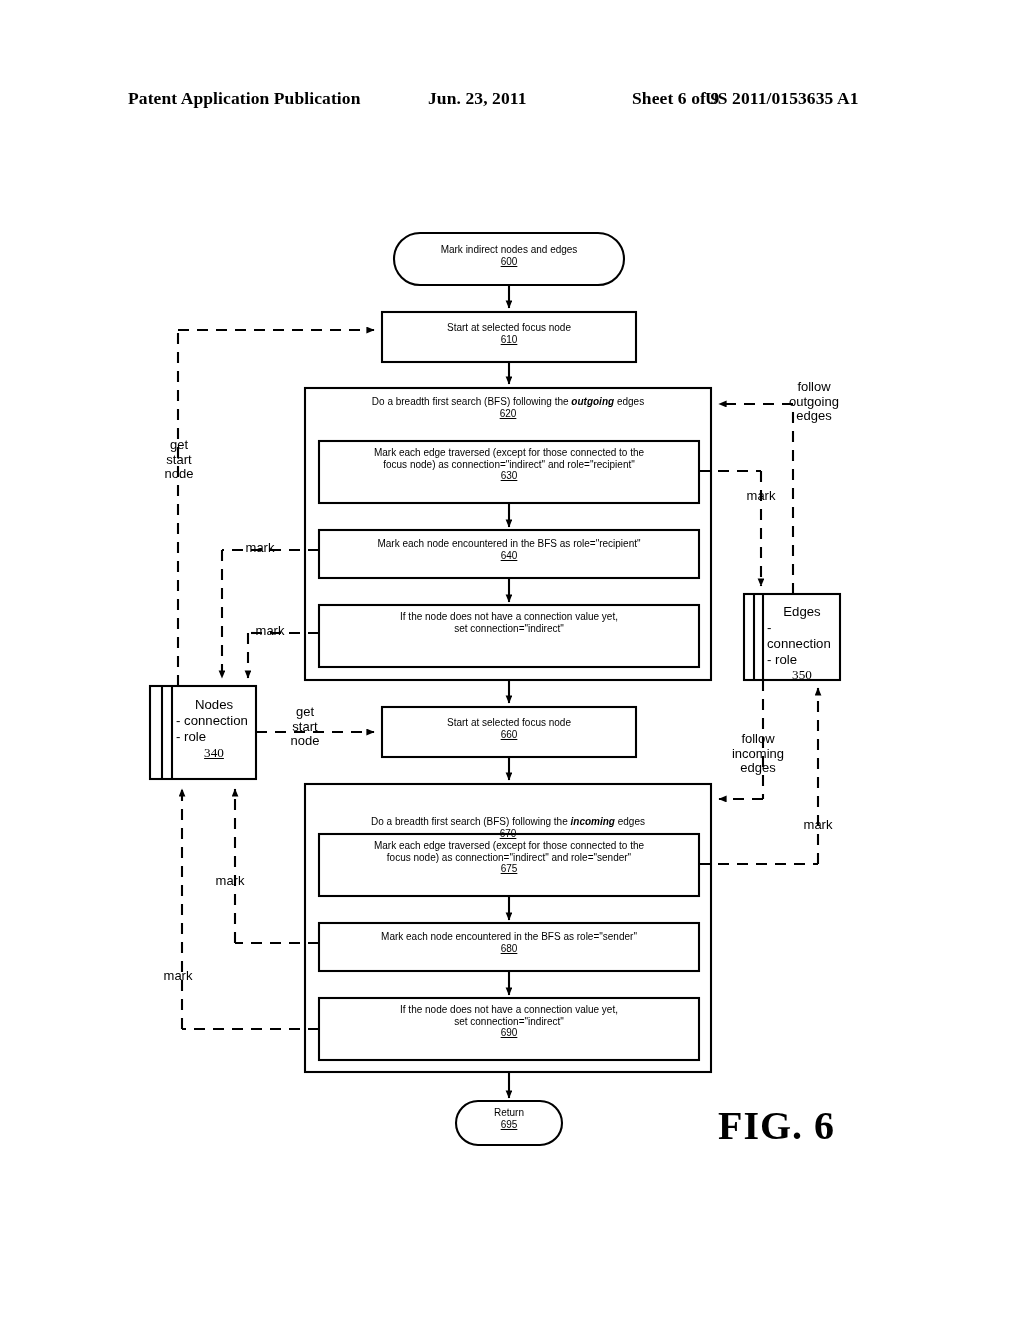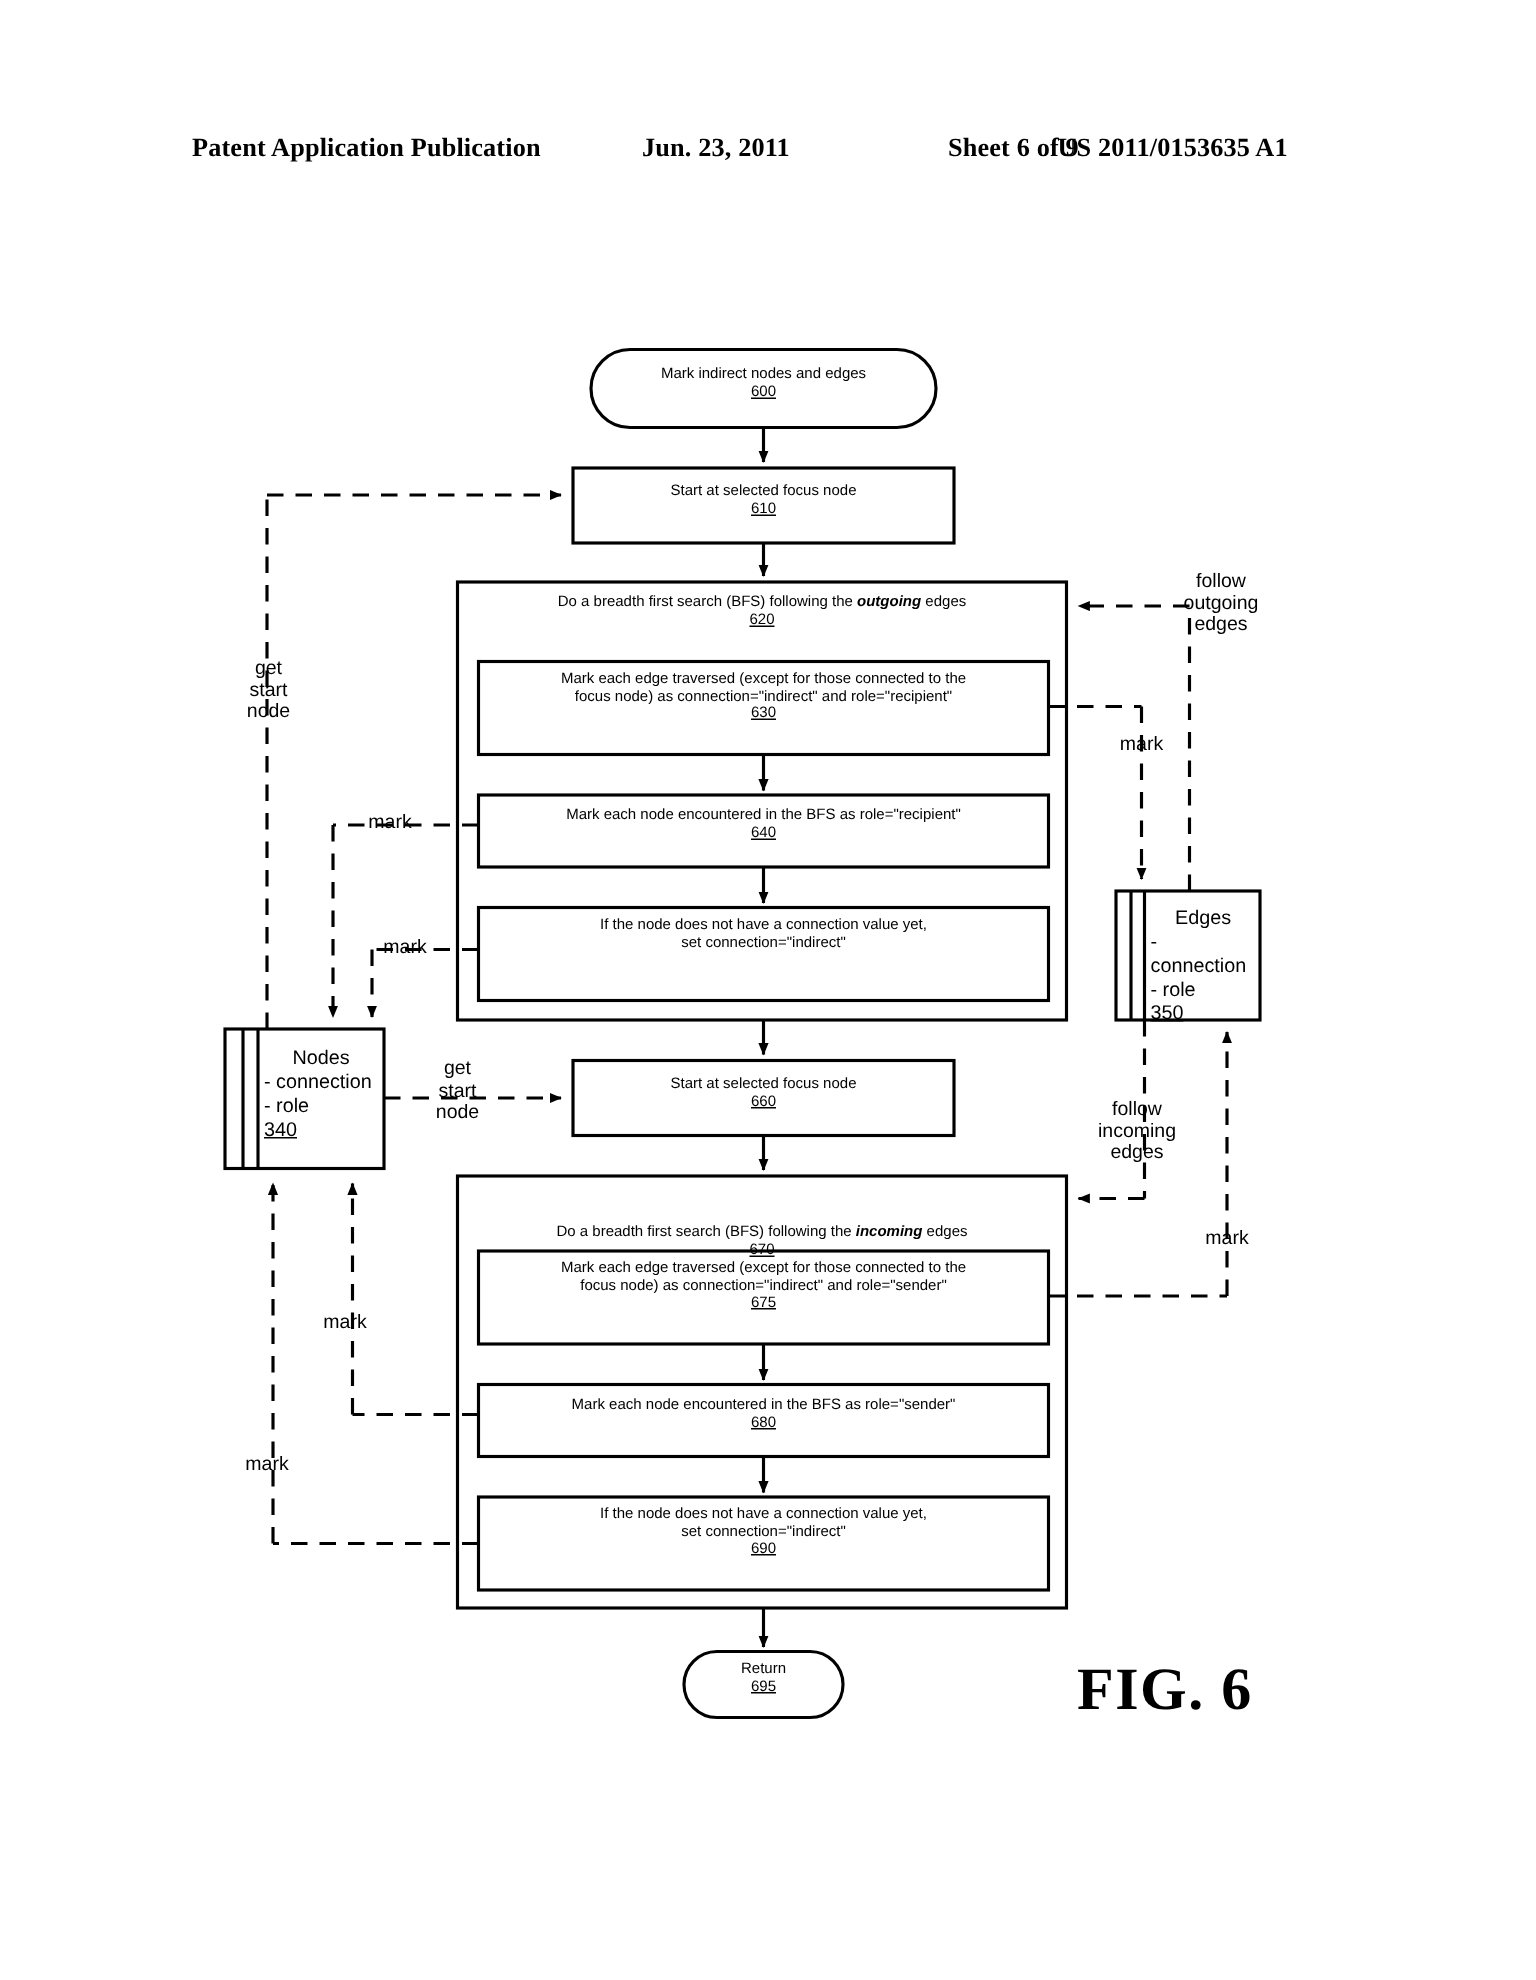--- a/index.html
+++ b/index.html
@@ -39,21 +39,21 @@
   .num{text-decoration:underline;display:block;}
   .ital{font-style:italic;font-weight:bold;}
 
   .store-lbl{
     position:absolute;
     font-size:13.2px;
     line-height:1.2;
     text-align:left;
   }
   .store-lbl .t{text-align:center;display:block;}
-  .store-lbl .n{display:block;text-decoration:underline;}
+  .store-lbl .n{text-align:center;display:block;text-decoration:underline;font-family:Liberation Serif, serif;}
 
   .ann{
     position:absolute;
     font-size:13px;
     text-align:center;
     line-height:1.12;
     white-space:nowrap;
   }
 
   .figlbl{

